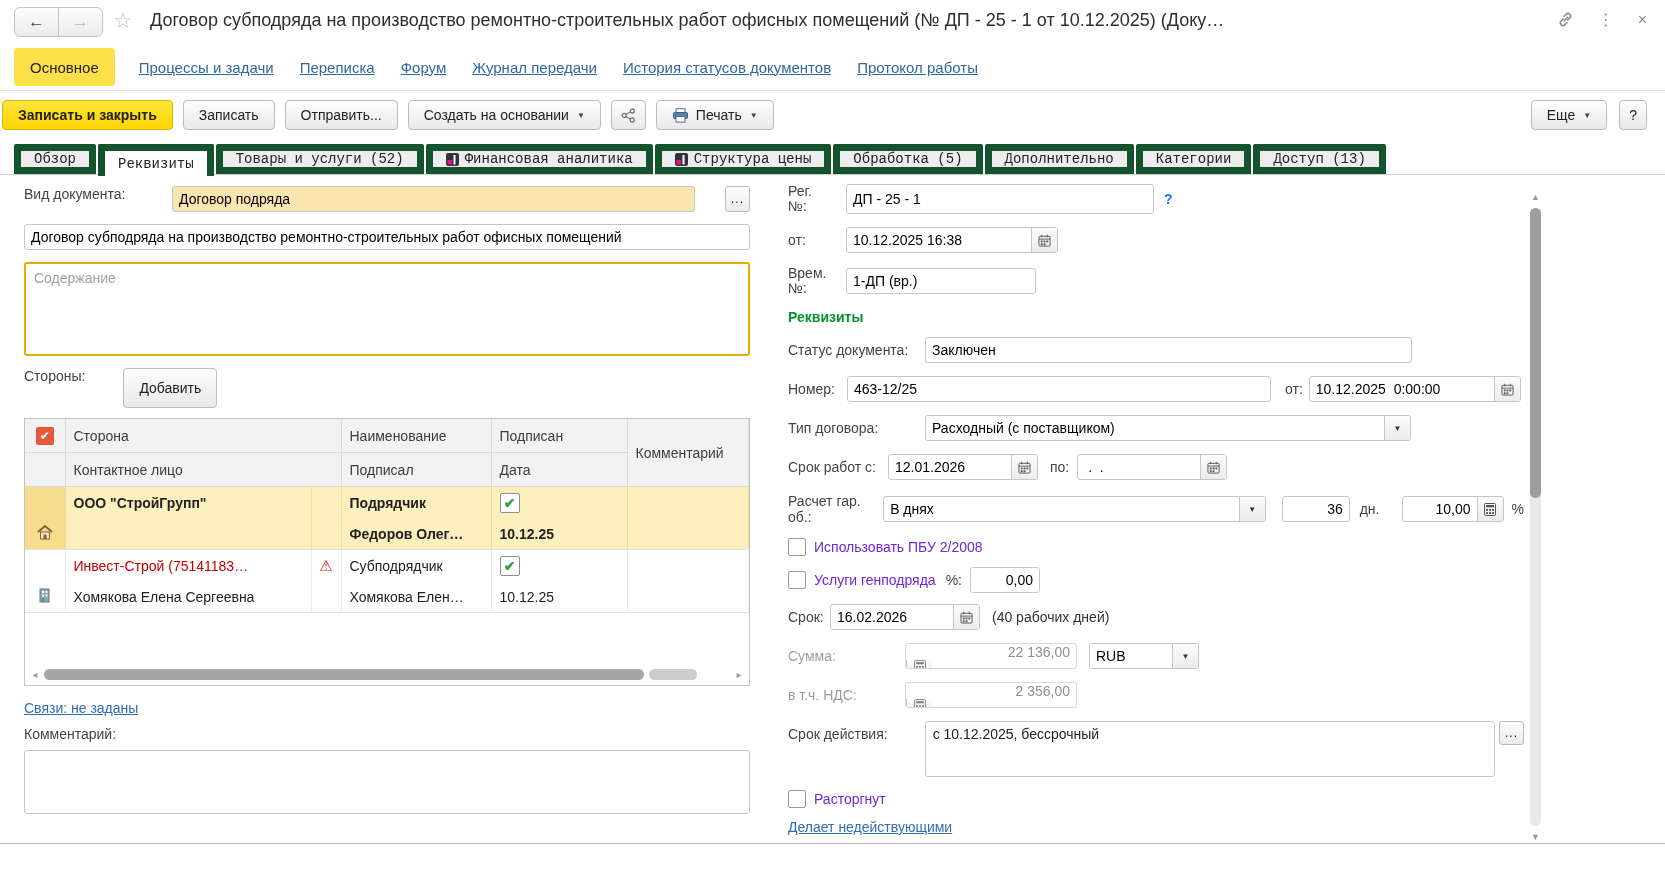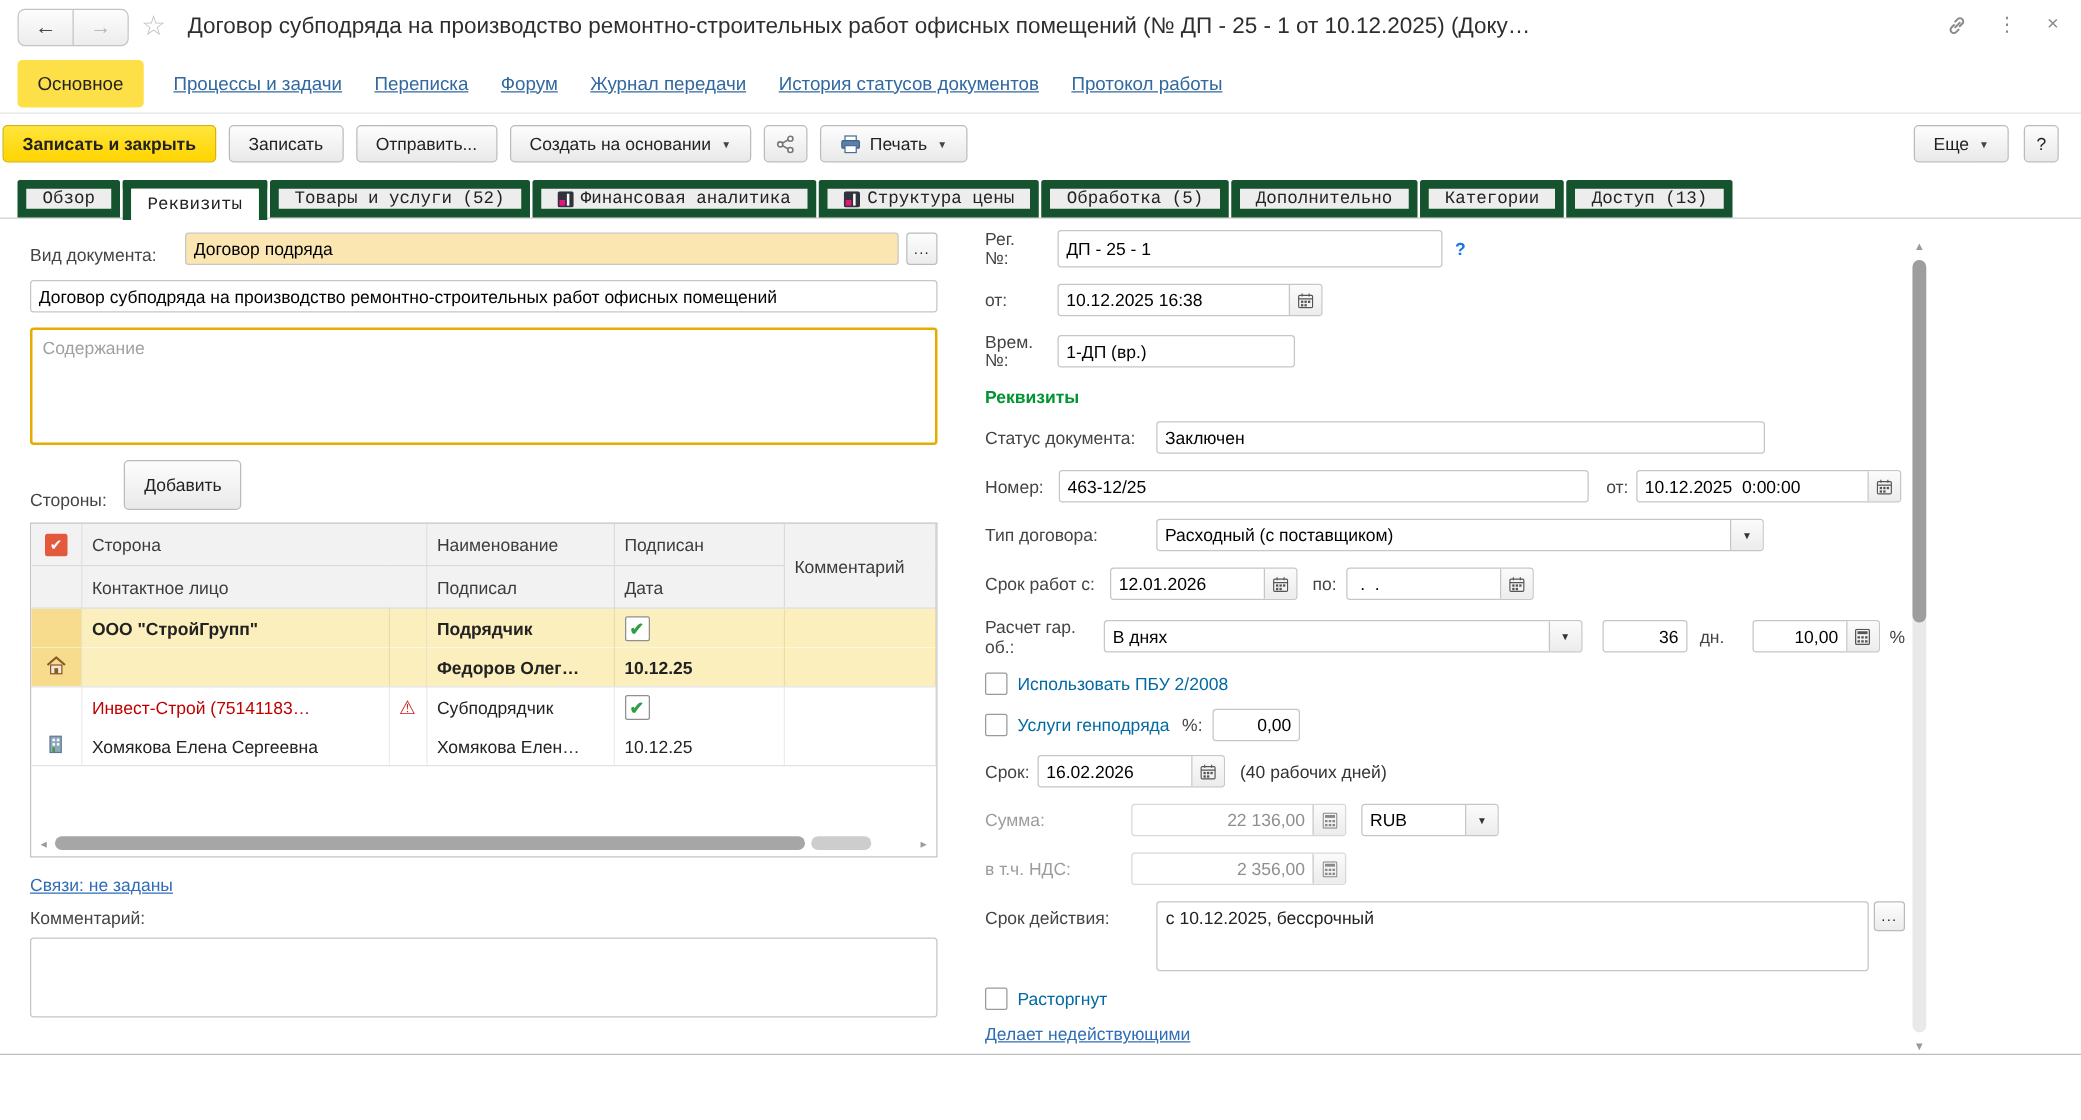--- a/index.html
+++ b/index.html
@@ -38,28 +38,28 @@
   .lbl{color:#444;}
   .lbl2{white-space:pre-line;line-height:15px;color:#444;}
   .inp{height:26px;border:1px solid #C6C6C6;border-radius:3px;padding:0 6px;font:14px "Liberation Sans",sans-serif;color:#000;background:#fff;box-sizing:border-box;}
   .inp.right{text-align:right;}
   .wrap{display:inline-flex;align-items:stretch;border:1px solid #C6C6C6;border-radius:3px;overflow:hidden;height:26px;background:#fff;box-sizing:border-box;}
   .wrap input{border:none;outline:none;padding:0 6px;font:14px "Liberation Sans",sans-serif;color:#000;flex:1;min-width:0;background:transparent;}
   .wrap input.right{text-align:right;}
   .seg{width:25px;border-left:1px solid #C6C6C6;display:flex;align-items:center;justify-content:center;background:linear-gradient(#FBFBFB,#ECECEC);cursor:pointer;}
   .seg .ddg{font-size:8px;color:#333;}
   .cb{display:inline-block;width:16px;height:16px;border:1px solid #9A9A9A;border-radius:2px;background:#fff;cursor:pointer;flex:none;}
-  .cbl{margin-left:8px;color:#0369a1;}
+  .cbl{margin-left:8px;color:#6d28d9;}
   .link{color:#2F6DB5;text-decoration:underline;cursor:pointer;}
   .dis{color:#9C9C9C;}
-  .wrap.disabled{border-color:#D8D8D8;}
+  .wrap.disabled{border-color:#D8D8D8;flex-direction:column;}
   .wrap.disabled input{color:#8F8F8F;}
   
   .leftp{position:absolute;left:24px;top:186px;width:726px;}
-  .lrow{display:flex;align-items:flex-end;margin-bottom:12px;}
+  .lrow{display:flex;align-items:flex-start;margin-bottom:12px;gap:24px;}
   .yellow-field{background:#FBE6B2;}
   .ellipsis-btn{width:25px;height:26px;margin-left:6px;display:flex;align-items:center;justify-content:center;
        border:1px solid #BBB;border-radius:3px;background:linear-gradient(#FDFDFD,#ECECEC);cursor:pointer;font-size:12px;letter-spacing:1px;box-sizing:border-box;}
   .content-area{width:100%;height:94px;border:2px solid #E6AC00;border-radius:3px;box-sizing:border-box;padding:6px 8px;color:#A0A0A0;font-size:14px;margin-bottom:12px;}
   .addbtn{height:40px;margin-left:14px;}
   
   .tablebox{position:relative;border:1px solid #C4C4C4;height:268px;box-sizing:border-box;overflow:hidden;margin-top:10px;background:#fff;}
   table.ptable{border-collapse:collapse;table-layout:fixed;width:100%;font-size:14px;}
   .ptable th{background:#F2F2F2;font-weight:normal;text-align:left;color:#3C3C3C;padding:0 8px;height:33px;
        border-right:1px solid #DADADA;border-bottom:1px solid #DADADA;overflow:hidden;white-space:nowrap;}

